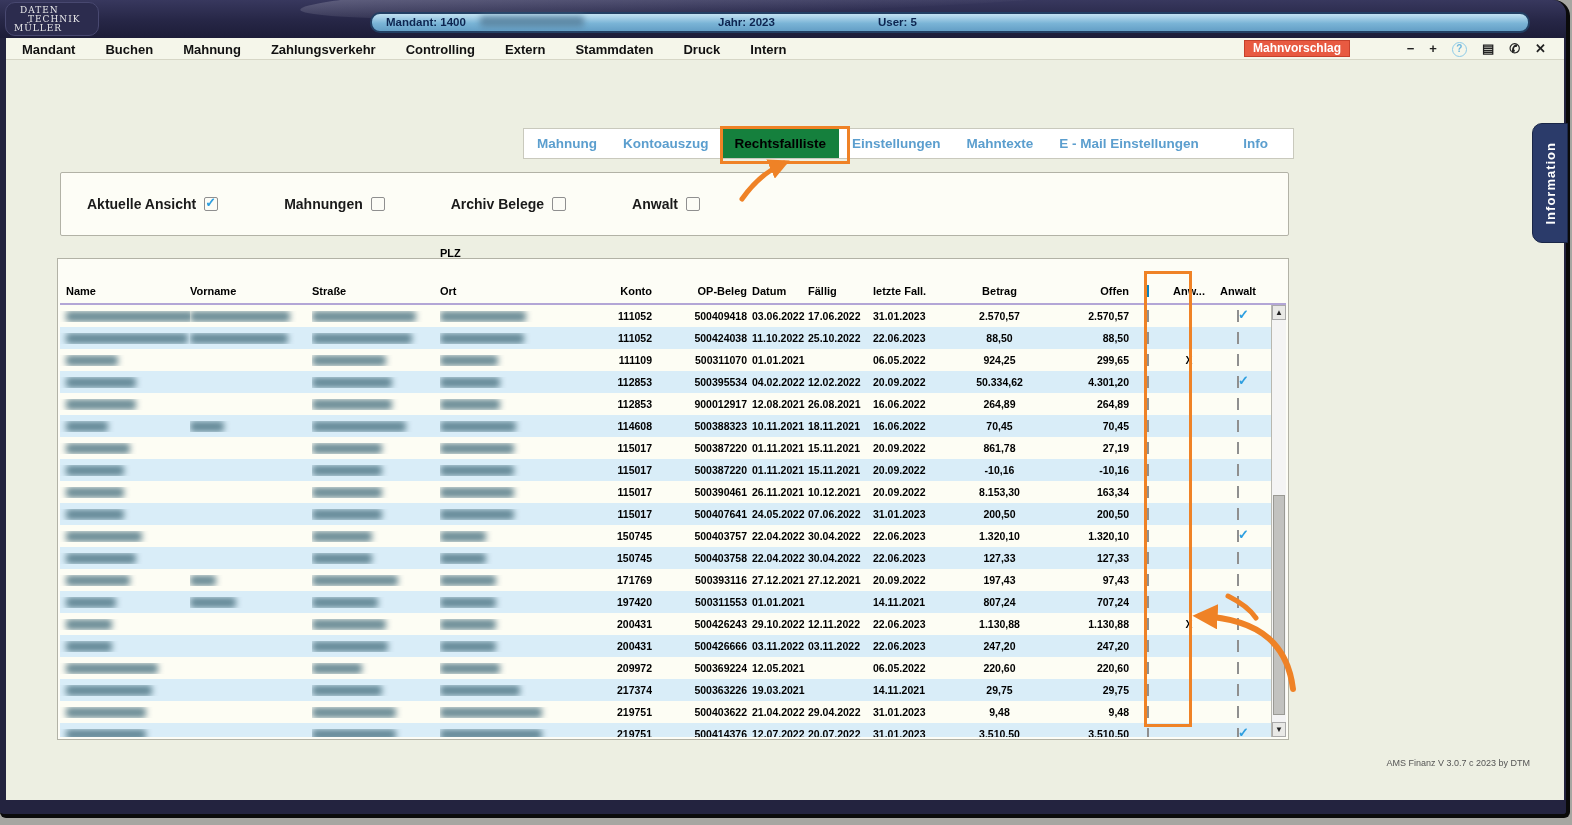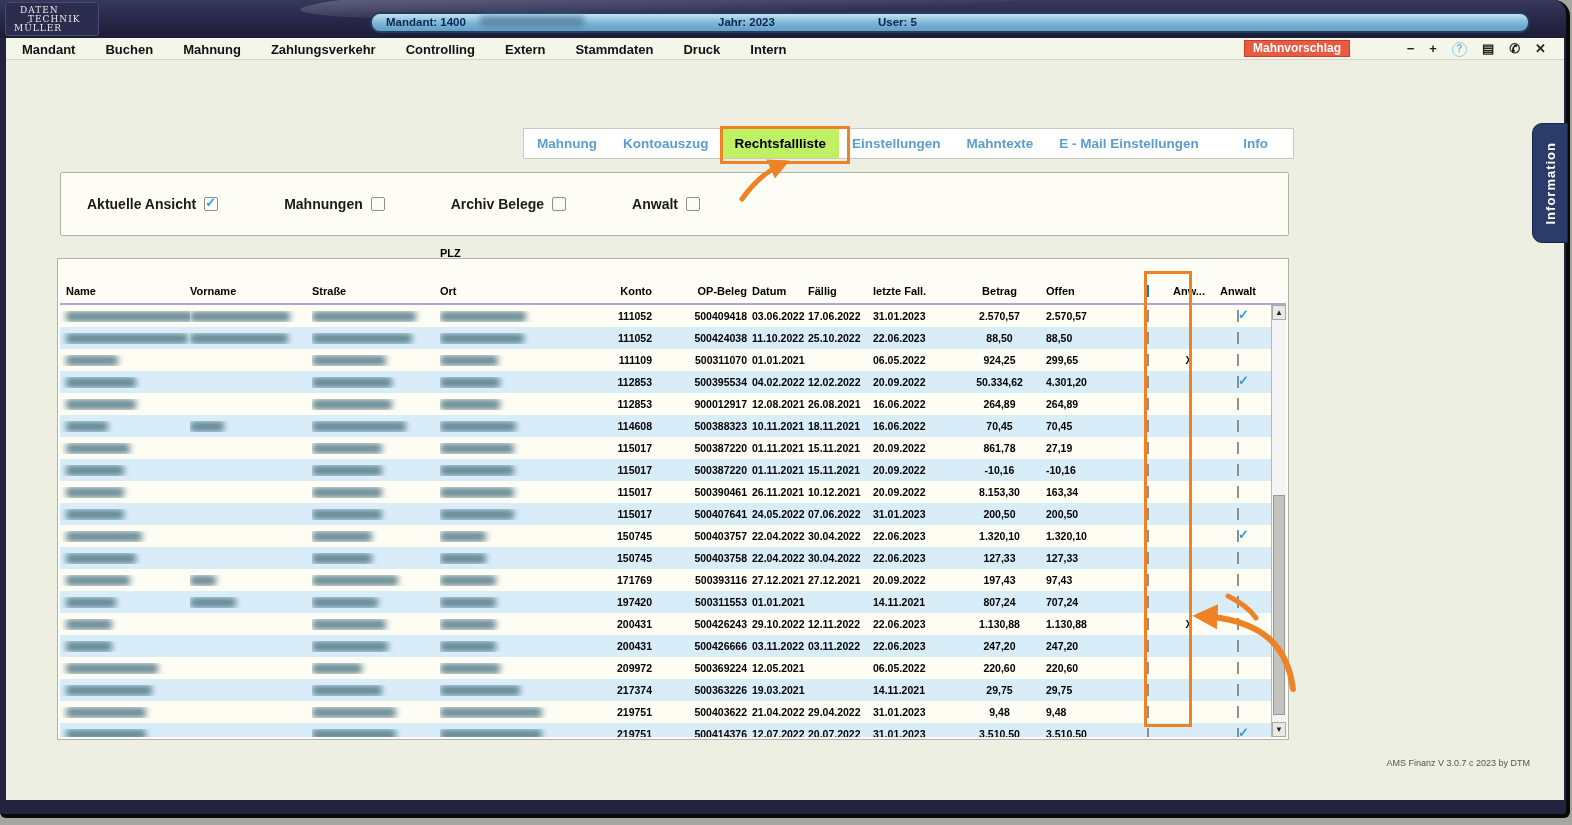--- a/index.html
+++ b/index.html
@@ -12,21 +12,21 @@
          border-right:4px solid #0a0a0a; border-bottom:4px solid #0a0a0a; }
 
   
   .banner { position:absolute; left:0; top:0; right:0; height:38px;
             background:linear-gradient(180deg,#38385e 0%,#262646 55%,#1d1d38 100%);
             border-radius:0 14px 0 0; overflow:hidden; }
   .banner .swoosh { position:absolute; left:300px; top:-26px; width:900px; height:40px;
             background:linear-gradient(180deg,rgba(150,150,170,.55),rgba(150,150,170,0));
             border-radius:50%; transform:rotate(-2deg); }
   .logoplate { position:absolute; left:5px; top:2px; width:94px; height:34px;
-            background:#2c2c4e; border:1px solid #484870; border-radius:3px;
+            background:#2c2c4e; border:1px solid #484870; border-radius:10px;
             color:#e9e9ea; font-family:"DejaVu Serif", serif; font-size:9px; letter-spacing:1px;
             padding-top:3px; line-height:9px; }
   .logoplate div:nth-child(1){ padding-left:14px; }
   .logoplate div:nth-child(2){ padding-left:22px; }
   .logoplate div:nth-child(3){ padding-left:8px; }
   .apptitle { position:absolute; left:112px; top:6px; font-size:23px; font-weight:bold; font-style:italic;
             color:#6ab4e4; text-shadow:1px 1px 2px #000; letter-spacing:1px; }
   .pill { position:absolute; left:370px; top:12px; width:1160px; height:21px; border-radius:10px;
             background:linear-gradient(180deg,#c3e2f2 0%,#7ab4d6 55%,#649fc6 100%);
             border:2px solid #223f63; }
@@ -56,21 +56,21 @@
   .toolbar { position:absolute; left:372px; top:15px; display:flex; gap:4px; }
   .toolbar button { min-width:92px; height:25px; padding:0 10px; background:#1d4f66; color:#fff;
             font-family:"Liberation Sans",sans-serif; font-size:12px; font-weight:bold;
             border:1px solid #123a4e; border-top:1px solid #39677d; cursor:pointer; }
 
   
   .tabstrip { position:absolute; left:517px; top:68px; width:771px; height:31px; background:#fff;
             border:1px solid #c9c9bd; display:flex; align-items:stretch; }
   .tab { padding:0 13px; line-height:29px; font-size:13.5px; font-weight:bold; color:#5b9ece;
             white-space:nowrap; cursor:pointer; }
-  .tab.active { background:#bef264; color:#000; }
+  .tab.active { background:#15803d; color:#000; }
   .tab.last { margin-left:auto; margin-right:12px; }
 
   
   .filters { position:absolute; left:54px; top:112px; width:1229px; height:64px; background:#fdfdf6;
             border:1px solid #b2b2a6; border-radius:2px; display:flex; align-items:center; gap:66px;
             padding-left:26px; }
   .filter { display:flex; align-items:center; gap:8px; cursor:pointer; }
   .filter .flabel { font-size:14px; font-weight:bold; color:#1a1a1a; }
   .cb { position:relative; width:14px; height:14px; background:#fcfcf6; border:1px solid #8f8f8f;
             border-radius:2px; flex:0 0 auto; }
@@ -94,21 +94,21 @@
   .trow:nth-child(odd){ background:#fdfdf4; }
   .trow:nth-child(even){ background:#d9edf8; }
   .tcell { font-size:10.5px; font-weight:bold; color:#000; white-space:nowrap; overflow:hidden; }
   .blurbar { height:11px; border-radius:3px; background:#47707f; opacity:.8; filter:blur(3px); }
 
   
   .c-name{width:130px; padding-left:6px;} .c-vorname{width:122px;} .c-strasse{width:128px;}
   .c-plzort{width:144px; display:flex; gap:26px;flex-direction:column;} .c-konto{width:68px; text-align:right;}
   .c-opbeleg{width:95px; text-align:right;} .c-datum{width:61px; padding-left:5px;}
   .c-faellig{width:61px;} .c-lfall{width:84px; padding-left:4px;} .c-betrag{width:93px; text-align:center;}
-  .c-offen{width:83px; text-align:left;} .c-folder{width:38px; text-align:center;}
+  .c-offen{width:83px; text-align:right;} .c-folder{width:38px; text-align:center;}
   .c-anw{width:44px; text-align:center;} .c-anwalt{width:54px; text-align:center;}
   .c-center .cb{ margin:0 auto; }
 
   
   .vscroll { position:absolute; right:0; top:0; bottom:0; width:15px; background:#f4f4f4;
              border-left:1px solid #b8b8b0; }
   .sbtn { position:absolute; left:0; right:0; height:15px; background:#e9e9e6; border:1px solid #aaa;
              font-size:8px; line-height:13px; text-align:center; color:#222; cursor:pointer; }
   .sbtn.up{ top:0; } .sbtn.down{ bottom:0; }
   .sthumb { position:absolute; left:1px; right:1px; top:44%; height:51%; background:#c2c2bf;

